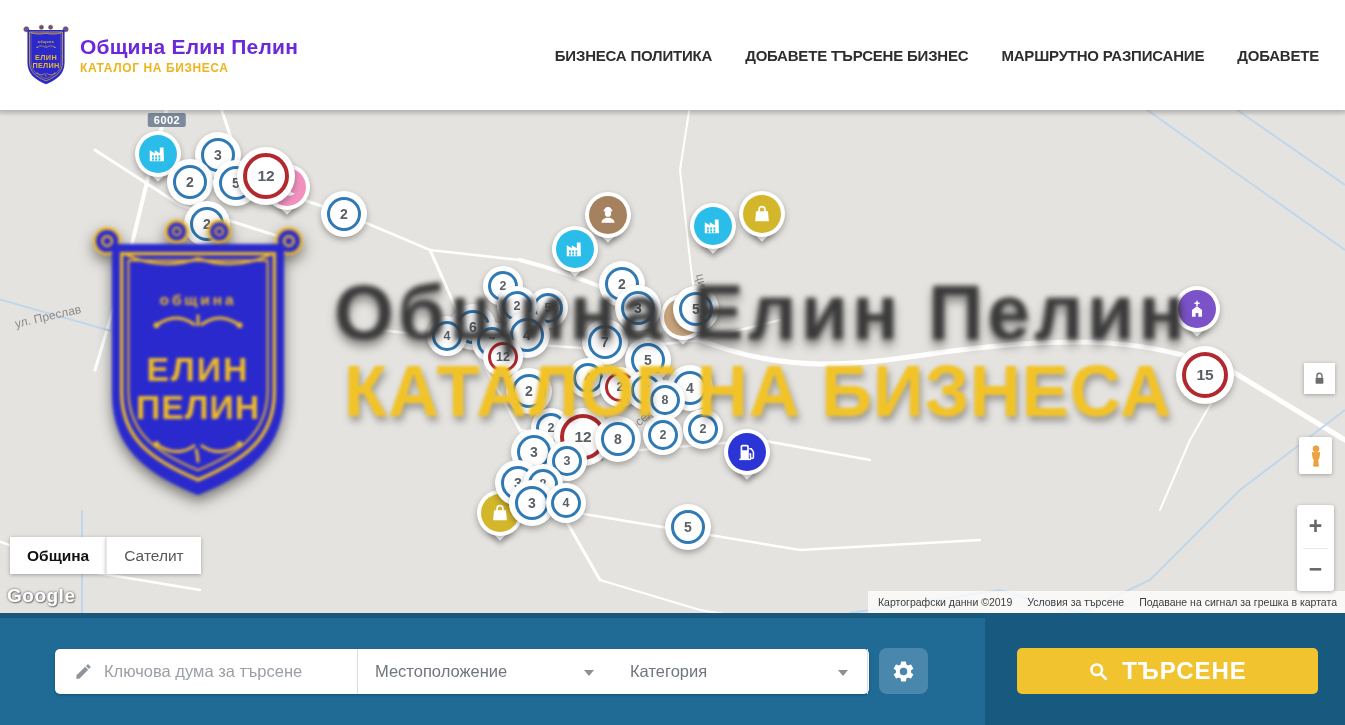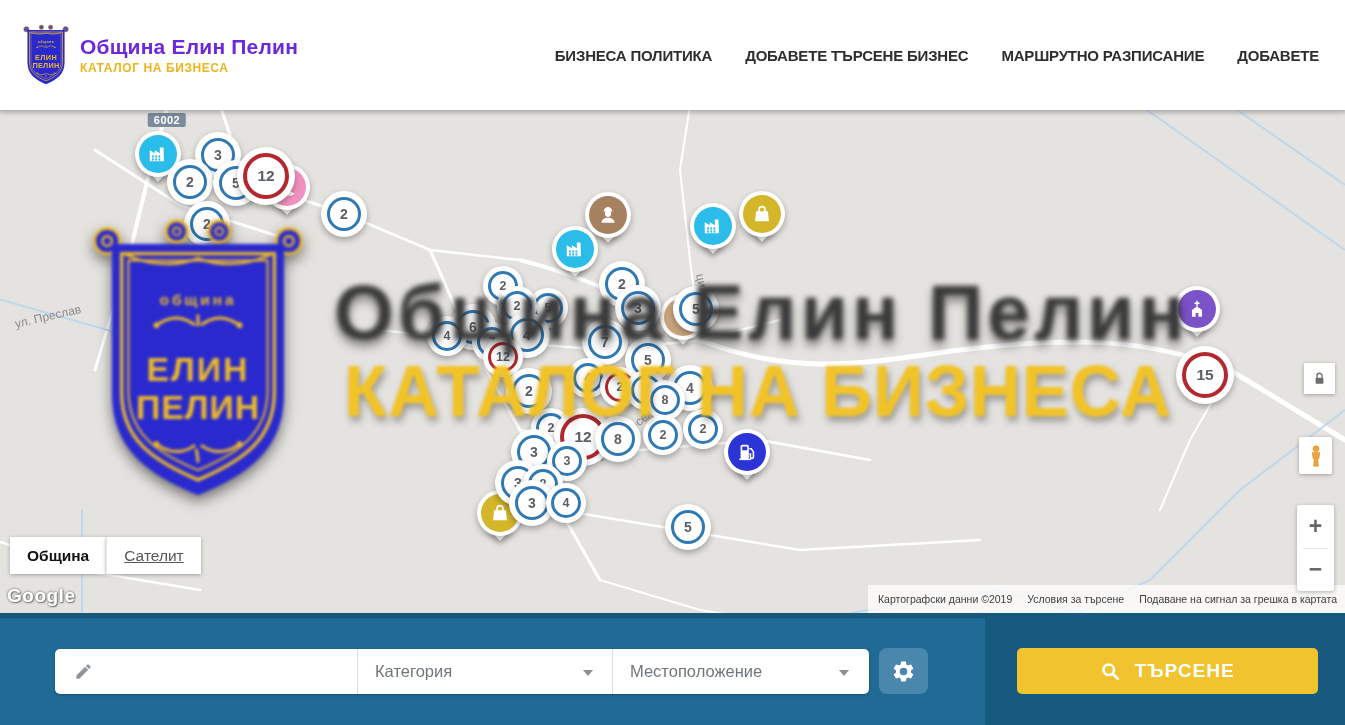--- a/index.html
+++ b/index.html
@@ -48,24 +48,24 @@
   #wm-title { left:334px; top:158px; font-size:77px; font-weight:bold; color:#3a3a3a; letter-spacing:4px;
               filter:blur(2.4px); text-shadow:0 6px 9px rgba(0,0,0,.45); white-space:nowrap; }
   #wm-sub { left:344px; top:240px; font-size:72px; font-weight:bold; color:#F2C327; letter-spacing:1px;
             filter:blur(1.5px); text-shadow:2px 5px 7px rgba(0,0,0,.35); white-space:nowrap; transform:scaleX(.98); transform-origin:left; }
 
   
   .maptype { position:absolute; left:10px; top:427px; z-index:4; display:flex; }
   .maptype button { height:37px; background:#fff; border:0; font-family:inherit; font-size:15.5px; cursor:pointer;
                     box-shadow:0 1px 4px rgba(0,0,0,.3); padding:0 17px; }
   .maptype .active { font-weight:bold; color:#111; }
-  .maptype .inactive { color:#585858; border-left:1px solid #e6e6e6;text-decoration:underline; }
+  .maptype .inactive { color:#585858; border-left:1px solid #e6e6e6; }
   .google-logo { position:absolute; left:7px; top:475px; z-index:4; font-size:19px; font-weight:bold; color:#fff; cursor:pointer;
                  text-shadow:0 0 2px #8a8a8a, 0 0 3px #8a8a8a, 1px 1px 1px #777; letter-spacing:.5px; }
-  .attribution { position:absolute; right:0; bottom:0; z-index:4; height:28px; display:flex; align-items:center; gap:15px;
+  .attribution { position:absolute; right:0; bottom:0; z-index:4; height:22px; display:flex; align-items:center; gap:15px;
                  background:rgba(255,255,255,.75); padding:0 8px 0 10px; font-size:10.5px; color:#3c3c3c; }
   .attribution span { white-space:nowrap; }
   .ctl { position:absolute; z-index:4; background:#fff; box-shadow:0 1px 4px rgba(0,0,0,.3); display:flex;
          align-items:center; justify-content:center; cursor:pointer; }
   .ctl-lock { left:1304px; top:253px; width:31px; height:31px; }
   .ctl-lock svg { width:17px; height:17px; }
   .ctl-pegman { left:1299px; top:327px; width:33px; height:37px; border-radius:2px; }
   .ctl-pegman svg { width:24px; height:28px; }
   .zoomctl { position:absolute; left:1297px; top:395px; width:37px; height:86px; z-index:4; background:#fff;
              border-radius:3px; box-shadow:0 1px 4px rgba(0,0,0,.3); display:flex; flex-direction:column; }
@@ -88,21 +88,21 @@
   .field-category { width:255px; border-right:1px solid #ddd; }
   .field-location { width:255px; }
   .field-select .val { font-size:16.5px; color:#6f767d; margin-left:17px; }
   .caret { position:absolute; right:19px; top:50%; margin-top:-2px; width:0; height:0;
            border-left:5.5px solid transparent; border-right:5.5px solid transparent; border-top:6.5px solid #8a9096; }
   .gear-btn { position:absolute; left:879px; top:35px; width:49px; height:46px; background:#4A87AC; border:0;
               border-radius:8px; cursor:pointer; display:flex; align-items:center; justify-content:center; }
   .gear-btn svg { width:25px; height:25px; }
   .search-btn { position:absolute; left:1017px; top:35px; width:301px; height:46px; background:#F1C42F; border:0;
                 border-radius:5px; cursor:pointer; display:flex; align-items:center; justify-content:center; gap:13px;
-                color:#fff; font-family:inherit; font-size:19px; font-weight:bold; letter-spacing:1px; }
+                color:#fff; font-family:inherit; font-size:24px; font-weight:bold; letter-spacing:1px; }
   .search-btn svg { width:21px; height:21px; }
 </style>
 </head>
 <body>
 
 <div class="app">
 
   <header>
     <div class="brand">
       <div class="brand-logo" id="header-logo">
@@ -488,27 +488,28 @@
   </div>
 
   <div class="searchbar">
     <div class="right-panel"></div>
 
     <div class="input-group">
       <div class="field field-keyword">
         <svg viewBox="0 0 24 24">
             <path fill="#8E959C" d="M3 17.2V21h3.8L17.9 9.9l-3.8-3.8L3 17.2zM20.7 7.1a1 1 0 0 0 0-1.4l-2.4-2.4a1 1 0 0 0-1.4 0l-1.8 1.8 3.8 3.8 1.8-1.8z"></path>
           </svg>
+        <input type="text" placeholder="Ключова дума за търсене" style="">
+      </div>
+      <div class="field field-select field-location">
+        <span class="val">Местоположение</span>
+        <span class="caret"></span>
       </div>
       <div class="field field-select field-category">
         <span class="val">Категория</span>
-        <span class="caret"></span>
-      </div>
-      <div class="field field-select field-location">
-        <span class="val">Местоположение</span>
         <span class="caret"></span>
       </div>
     </div>
 
     <button class="gear-btn">
       <svg viewBox="0 0 24 24">
           <path fill="#fff" d="M19.14 12.94c.04-.3.06-.61.06-.94 0-.32-.02-.64-.07-.94l2.03-1.58a.49.49 0 0 0 .12-.61l-1.92-3.32a.488.488 0 0 0-.59-.22l-2.39.96c-.5-.38-1.03-.7-1.62-.94l-.36-2.54a.484.484 0 0 0-.48-.41h-3.84c-.24 0-.43.17-.47.41l-.36 2.54c-.59.24-1.13.57-1.62.94l-2.39-.96c-.22-.08-.47 0-.59.22L2.74 8.87c-.12.21-.08.47.12.61l2.03 1.58c-.05.3-.09.63-.09.94s.02.64.07.94l-2.03 1.58a.49.49 0 0 0-.12.61l1.92 3.32c.12.22.37.29.59.22l2.39-.96c.5.38 1.03.7 1.62.94l.36 2.54c.05.24.24.41.48.41h3.84c.24 0 .44-.17.47-.41l.36-2.54c.59-.24 1.13-.56 1.62-.94l2.39.96c.22.08.47 0 .59-.22l1.92-3.32c.12-.22.07-.47-.12-.61l-2.01-1.58zM12 15.6A3.6 3.6 0 1 1 12 8.4a3.6 3.6 0 0 1 0 7.2z"></path>
         </svg>
     </button>
 

